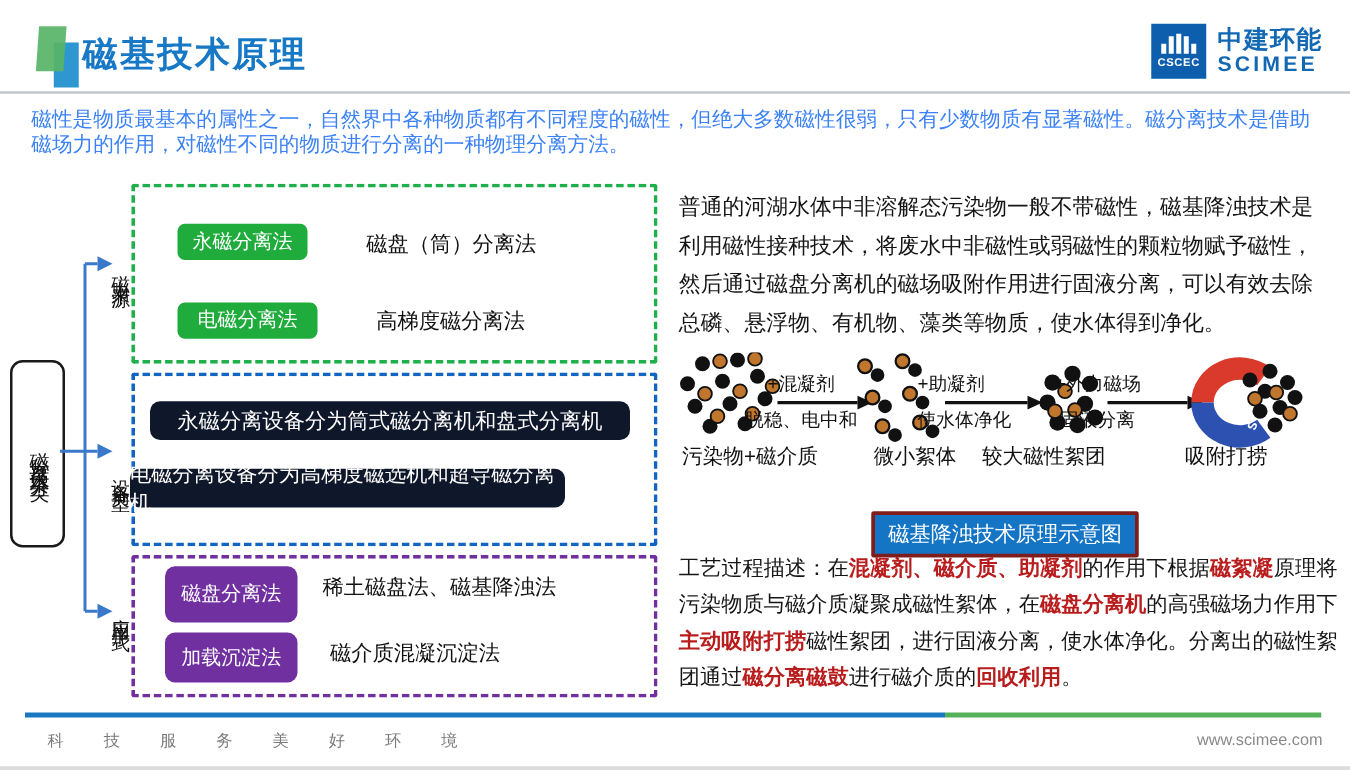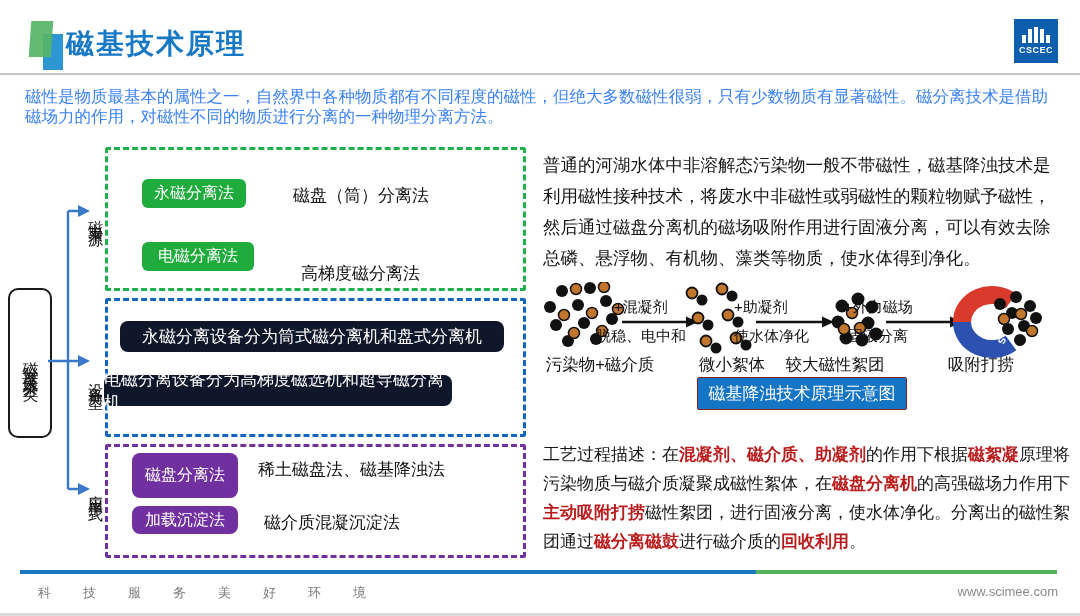--- a/index.html
+++ b/index.html
@@ -37,31 +37,31 @@
   .box-app{left:105px;top:444px;width:415px;height:108px;border:3px dashed #7030a0;}
   .pill{display:flex;align-items:center;justify-content:center;color:#fff;border-radius:6px;font-size:16px;}
   .pill-green{background:#1fac3c;}
   .pill-blue{background:#0f172a;border-radius:8px;font-size:17px;}
   .pill-purple{background:#7030a0;border-radius:8px;}
   .btn-g1{left:142px;top:179px;width:104px;height:29px;}
   .btn-g2{left:142px;top:242px;width:112px;height:29px;}
   .btn-b1{left:120px;top:321px;width:384px;height:31px;}
   .btn-b2{left:104px;top:375px;width:348px;height:31px;}
   .btn-p1{left:132px;top:453px;width:106px;height:45px;}
-  .btn-p2{left:132px;top:506px;width:106px;height:28px;}
+  .btn-p2{left:132px;top:506px;width:106px;height:40px;}
   .node-desc{font-size:17px;color:#111;white-space:nowrap;}
   .desc-g1{left:293px;top:184px;}
-  .desc-g2{left:301px;top:262px;}
+  .desc-g2{left:301px;top:245px;}
   .desc-p1{left:258px;top:458px;}
   .desc-p2{left:264px;top:511px;}
   
   .para1{left:543px;top:150px;width:524px;font-size:17.5px;line-height:31px;color:#151515;}
   .flow-label-top,.flow-label-bottom{font-size:15px;color:#111;white-space:nowrap;}
   .stage-label{font-size:16.5px;color:#111;text-align:center;white-space:nowrap;}
-  .caption-btn{left:697px;top:377px;width:208px;height:31px;background:#1475c5;border:1px solid #7f1d1d;
+  .caption-btn{left:697px;top:409px;width:208px;height:31px;background:#1475c5;border:3px solid #7f1d1d;
     color:#fff;font-size:17px;display:flex;align-items:center;justify-content:center;border-radius:2px;}
   .para2{left:543px;top:440px;width:530px;font-size:17px;line-height:29px;color:#151515;}
   .para2 .hl{color:#b91c1c;font-weight:bold;}
   
   .footer-line{left:20px;top:570px;width:1037px;height:4px;
     background:linear-gradient(to right,#1c77c3 0,#1c77c3 71%,#55b25a 71%,#55b25a 100%);}
   .slogan{left:38px;top:584px;font-size:13px;color:#7a7a7a;letter-spacing:32px;white-space:nowrap;}
   .site-url{right:22px;top:584px;font-size:13px;color:#8a8a8a;}
   .bottom-edge{left:0;bottom:0;width:1080px;height:3px;background:#dcdcdc;}
 </style>
@@ -75,20 +75,24 @@
 <div class="abs logo">
   <div class="logo-mark">
     <span class="bars">
         <i style="height:8px"></i>
         <i style="height:14px"></i>
         <i style="height:16px"></i>
         <i style="height:14px"></i>
         <i style="height:8px"></i>
       </span>
     <span class="emblem-text">CSCEC</span>
+  </div>
+  <div class="logo-text">
+    <span class="logo-cn">中建环能</span>
+    <span class="logo-en">SCIMEE</span>
   </div>
 </div>
 <div class="abs header-divider"></div>
 
 <div class="abs intro">磁性是物质最基本的属性之一，自然界中各种物质都有不同程度的磁性，但绝大多数磁性很弱，只有少数物质有显著磁性。磁分离技术是借助磁场力的作用，对磁性不同的物质进行分离的一种物理分离方法。</div>
 
 <div class="abs root-box">
   <span class="vtext">磁分离技术分类</span>
 </div>
 

